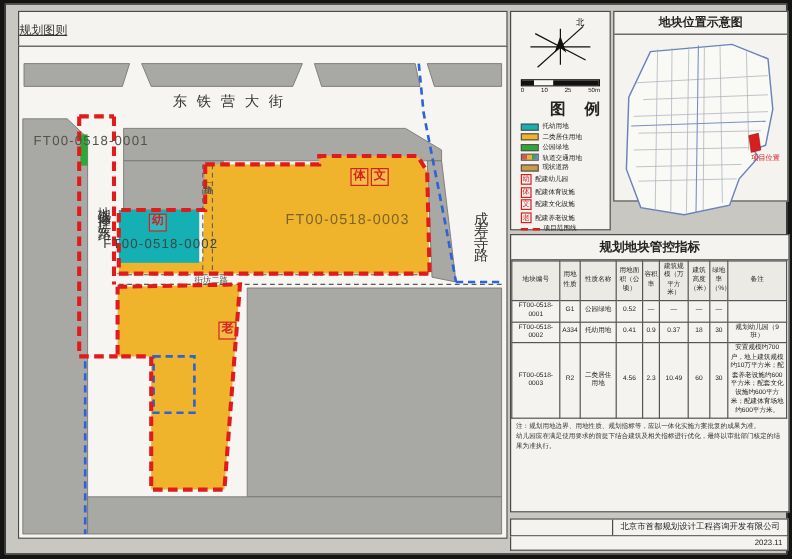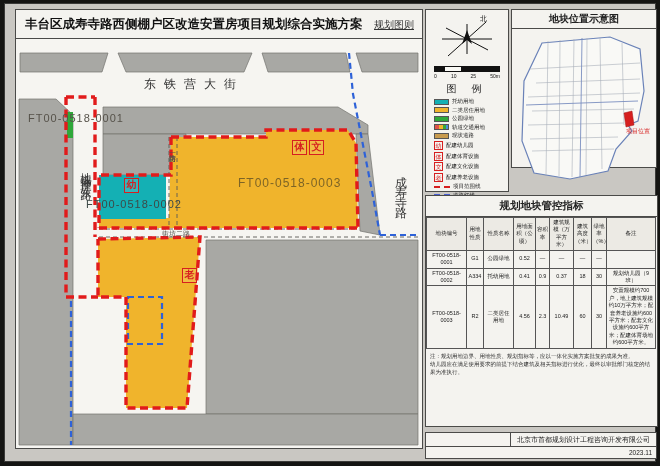--- a/index.html
+++ b/index.html
@@ -35,21 +35,21 @@
   .notes{font-size:5.5px;color:#333;padding:3px 4px;line-height:1.5;}
   
   .compass{height:52px;position:relative;}
   .compass .n{position:absolute;left:52px;top:2px;font-size:7px;color:#111;}
   .scale{margin:2px 6px 0 6px;}
   .scalebar{display:flex;height:4px;border:1px solid #111;}
   .scalebar .b1{width:10px;background:#111;}
   .scalebar .b2{width:16px;background:#f8f8f4;}
   .scalebar .b3{width:38px;background:#111;}
   .scalelbls{display:flex;justify-content:space-between;font-size:5px;color:#111;margin-top:1px;}
-  .legtitle{text-align:center;font-size:10px;font-weight:normal;letter-spacing:6px;color:#222;margin:3px 0 2px 0;}
+  .legtitle{text-align:right;font-size:13px;font-weight:bold;letter-spacing:6px;color:#222;margin:3px 0 2px 0;}
   .legrow{display:flex;align-items:center;gap:3px;margin:1.6px 0 1.6px 6px;}
   .legrow .lab{font-size:5.5px;color:#222;white-space:nowrap;}
   .sw{width:15px;height:6px;border:.5px solid #555;flex:0 0 auto;box-sizing:border-box;}
   .sw.teal{background:#14b0b4;}.sw.orange{background:#f0b42c;}.sw.green{background:#2fa83a;}
   .sw.multi{background:linear-gradient(90deg,#e0534a 0 4px,#f0b42c 4px 8px,#3aaa35 8px 11px,#4a90d9 11px 15px);}
   .sw.tan{background:#c89b4e;}
   .legbox{width:9px;height:9px;border:1px solid #d61f1f;color:#d61f1f;font-size:6px;line-height:9px;text-align:center;flex:0 0 auto;box-sizing:border-box;}
   .legdash{width:16px;height:0;flex:0 0 auto;}
   .legdash.red{border-top:2px dashed #d61f1f;}
   .legdash.blue{border-top:2px dashed #4a5ed0;}
@@ -59,21 +59,20 @@
   .footrow1 .spacer{width:84px;border-right:1px solid #4a4a48;}
   .footrow1 .co{flex:1;font-size:7px;color:#222;text-align:center;line-height:13px;white-space:nowrap;}
   .footrow2{border:1px solid #4a4a48;border-top:none;background:#f4f3ef;height:11px;font-size:6.5px;color:#222;text-align:right;line-height:11px;padding-right:4px;}
 </style>
 </head>
 <body>
 
 <div class="page">
 
   <div class="panel titlebar">
-    <div class="main">丰台区成寿寺路西侧棚户区改造安置房项目规划综合实施方案</div>
     <div class="corner">规划图则</div>
   </div>
 
   <div class="panel mapbox">
     <svg width="406" height="409" viewBox="0 0 406 409">
 
       <rect x="0" y="0" width="406" height="409" fill="#f6f5f1"></rect>
 
       <g fill="#a8a8a4" stroke="#73736f" stroke-width="0.7">
         <polygon points="4,14 92,14 86,33 4,33"></polygon>

